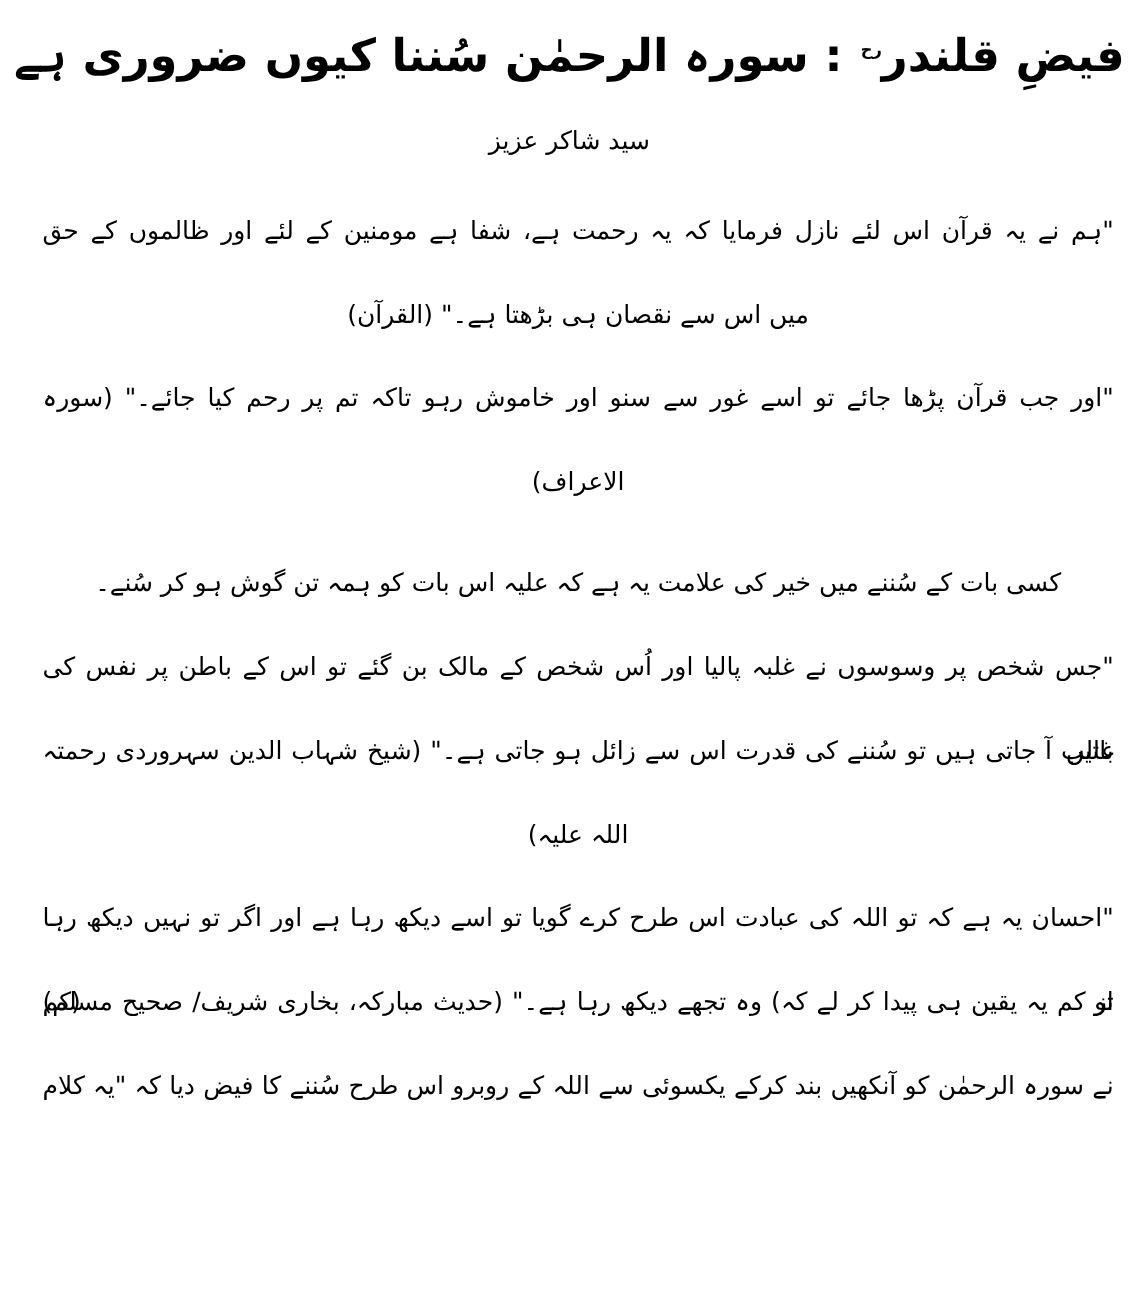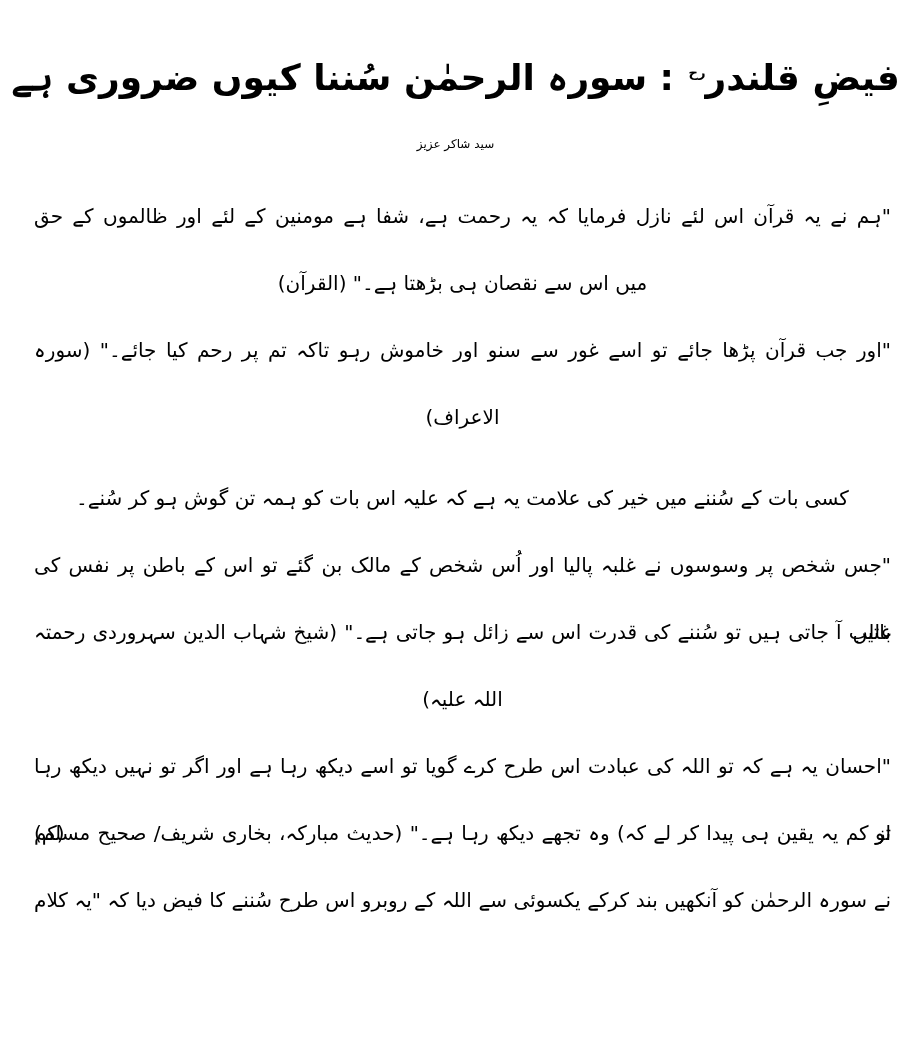--- a/index.html
+++ b/index.html
@@ -16,32 +16,32 @@
     font-family: "DejaVu Sans", sans-serif;
     overflow: hidden;
   }
   .title {
     direction: rtl;
     text-align: center;
     font-size: 36px;
     font-weight: bold;
     line-height: 50px;
     margin: 0;
-    padding-top: 48px;
+    padding-top: 16px;
   }
   .honorific {
     font-size: 13px;
     font-weight: bold;
     vertical-align: super;
     margin-left: 2px;
   }
   .author {
     direction: rtl;
     text-align: center;
-    font-size: 12px;
+    font-size: 20px;
     line-height: 30px;
     margin-top: 26px;
   }
   .body-text {
     direction: rtl;
     margin-top: 24px;
     padding: 0 20px 0 34px;
     font-size: 20px;
   }
   .body-text p {

